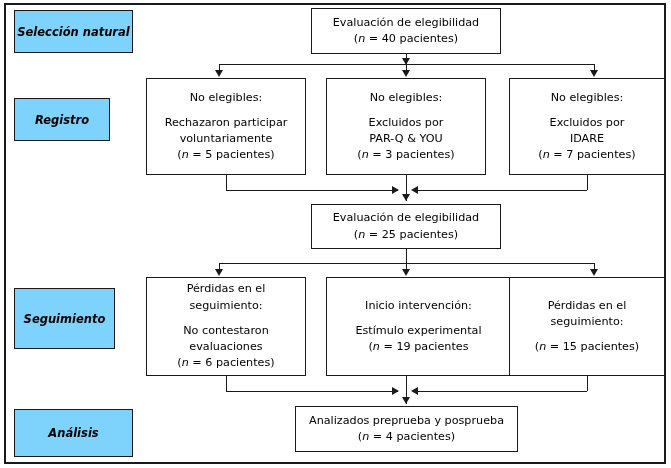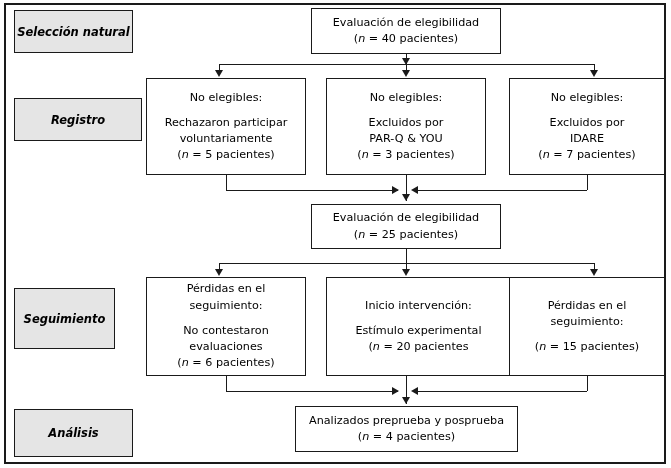--- a/index.html
+++ b/index.html
@@ -45,21 +45,21 @@
   }
   .node .line { display: block; white-space: nowrap; }
   .node .gap { height: 9px; }
   .node em, .node .ital { font-style: italic; }
 
   
   .stage {
     position: absolute;
     box-sizing: border-box;
     border: 1.5px solid #1a1a1a;
-    background: #e5e5e5;
+    background: #7dd3fc;
     display: flex;
     align-items: center;
     justify-content: center;
     font-weight: bold;
     font-style: italic;
     font-size: 11.5px;
     color: #000000;
   }
 
   
@@ -99,21 +99,21 @@
 <body>
 
 <div id="flowchart-root">
 
   <div class="outer-border"></div>
 
   <div class="stage" style="left:14px; top:10px; width:119px; height:43px;">
     <span>Selección  natural</span>
   </div>
 
-  <div class="stage" style="left:14px; top:98px; width:128px; height:43px;">
+  <div class="stage" style="left:14px; top:98px; width:96px; height:43px;">
     <span>Registro</span>
   </div>
 
   <div class="stage" style="left:14px; top:288px; width:101px; height:61px;">
     <span>Seguimiento</span>
   </div>
 
   <div class="stage" style="left:14px; top:409px; width:119px; height:48px;">
     <span>Análisis</span>
   </div>
@@ -191,21 +191,21 @@
     <span class="gap"></span>
     <span class="line">No contestaron</span>
     <span class="line">evaluaciones</span>
     <span class="line"><span>(</span><span class="ital">n</span><span> = 6 pacientes)</span></span>
   </div>
 
   <div class="node" style="left:326px; top:277px; width:185px; height:99px;">
     <span class="line">Inicio intervención:</span>
     <span class="gap"></span>
     <span class="line">Estímulo experimental</span>
-    <span class="line"><span>(</span><span class="ital">n</span><span> =  20 pacientes</span></span>
+    <span class="line"><span>(</span><span class="ital">n</span><span> =  19 pacientes</span></span>
   </div>
 
   <div class="node" style="left:509px; top:277px; width:156px; height:99px;">
     <span class="line">Pérdidas en el</span>
     <span class="line">seguimiento:</span>
     <span class="gap"></span>
     <span class="line"><span>(</span><span class="ital">n</span><span> = 15 pacientes)</span></span>
   </div>
 
   <div class="ln-v" style="left:226px; top:376px; height:15px;"></div>

